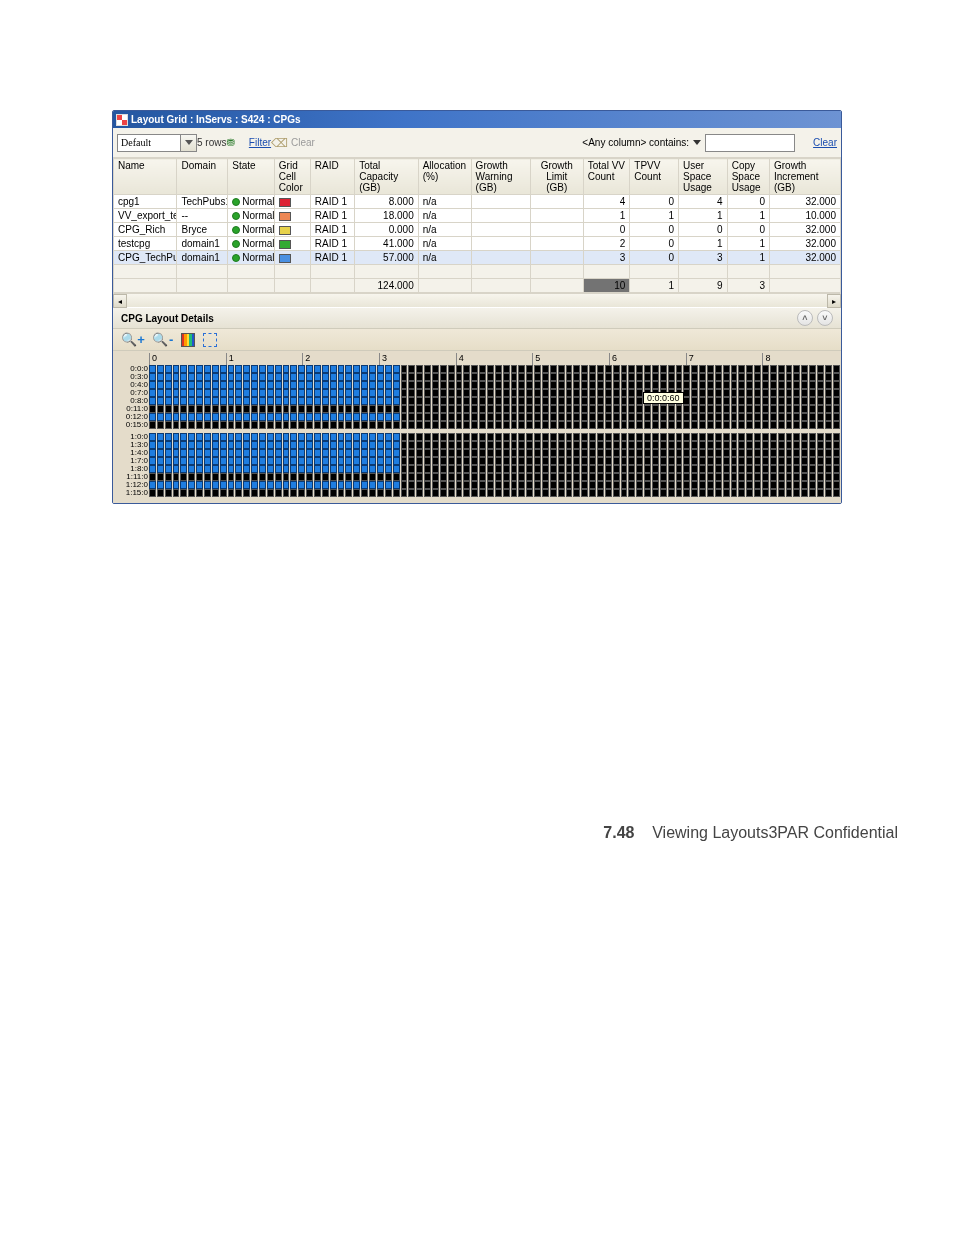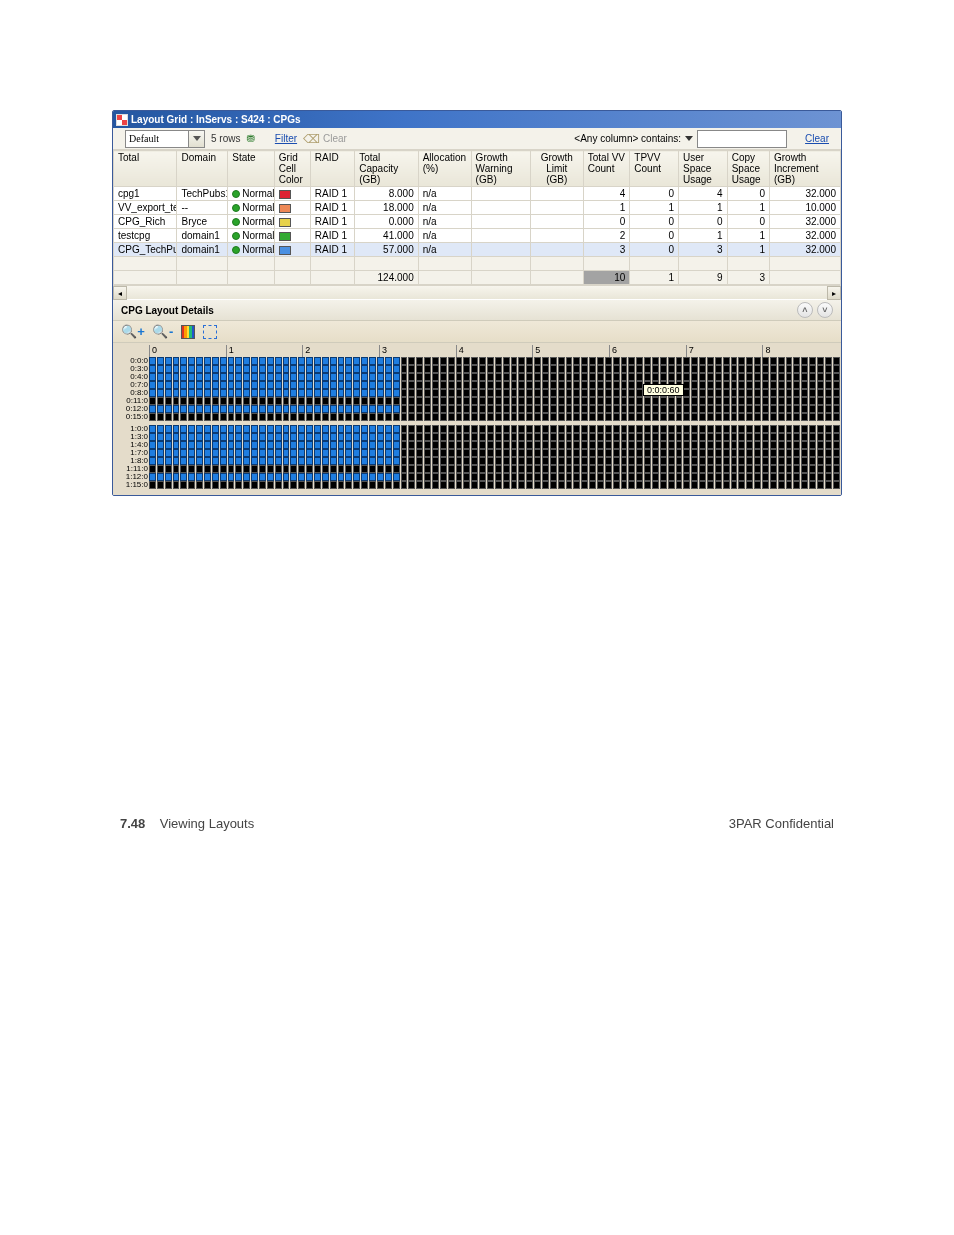--- a/index.html
+++ b/index.html
@@ -16,21 +16,21 @@
     color: #fff; font-size: 10px; font-weight: 700; display: flex; align-items: center;
   }
   .titlebar-icon { width: 10px; height: 10px; margin-right: 4px; background:
      linear-gradient(#e44 0 0) top left/50% 50% no-repeat,
      linear-gradient(#fff 0 0) top right/50% 50% no-repeat,
      linear-gradient(#fff 0 0) bottom left/50% 50% no-repeat,
      linear-gradient(#e44 0 0) bottom right/50% 50% no-repeat;
      outline:1px solid #ddd; }
 
   
-  .filterbar { height: 22px; background: #f4f2ea; border-bottom: 1px solid #d8d4c8; display: flex; align-items: center; padding: 0 12px; gap: 6px; }
+  .filterbar { height: 30px; background: #f4f2ea; border-bottom: 1px solid #d8d4c8; display: flex; align-items: center; padding: 0 4px; }
   .dropdown { display:flex; }
   .dropdown input { width: 64px; height: 18px; border: 1px solid #888; background:#fff; font:10px Tahoma; padding:0 3px;}
   .dropdown .btn { width:16px; height:18px; border:1px solid #888; border-left:none; background:linear-gradient(#f7f7f2,#e2e0d1); display:flex; align-items:center; justify-content:center;}
   .rows-text { color:#333;text-align:center; }
   .filter-link { color:#1a4db0; text-decoration:underline; cursor:pointer;margin-left:14px; }
   .clear-link { color:#9a9a9a; display:flex; align-items:center; gap:3px;}
   .clear-glyph { color:#b0a070; font-size:12px; }
   .filterbar .spacer { flex:1; }
   .search-combo { display:flex; align-items:center; gap:4px; }
   .search-combo input[type=text] { width:90px; height:18px; border:1px solid #888; padding:0 3px; font:10px Tahoma;}
@@ -78,21 +78,21 @@
   .tooltip { position:absolute; background:#ffffe1; border:1px solid #000; font-size:9px; padding:0 3px; }
 
   
   .caption-block { padding: 12px 112px 0 112px; }
   .figlabel { font-size:11px; font-weight:700; color:#444; border-bottom:1px solid #2d5dbb; padding-bottom:2px; display:inline-block;}
   .body-text { font-size:12px; color:#333; padding:8px 0 4px 0; }
   .bullets { padding-left: 30px; font-size:12px; color:#333;}
   .bullets li { margin:6px 0; }
   .bullets a { color:#1a4db0; text-decoration:underline;}
   
-  .footer { margin-top:320px; display:flex; justify-content:space-between; padding:0 120px; font-size:13px; color:#444;}
+  .footer { margin-top:320px; display:flex; justify-content:flex-end; padding:0 56px; font-size:16px; color:#444;}
   .footer .left span:first-child{ font-weight:700; }
 
   .chev{width:0;height:0;border-left:4px solid transparent;border-right:4px solid transparent;border-top:5px solid #555;}
 </style>
 </head>
 <body>
 
 <div class="page">
   <div class="fig-wrap">
     <div class="window">
@@ -138,21 +138,21 @@
               <col style="width: 56px;">
               <col style="width: 50px;">
               <col style="width: 44px;">
               <col style="width: 46px;">
               <col style="width: 46px;">
               <col style="width: 40px;">
               <col style="width: 67px;">
             </colgroup>
           <thead>
               <tr id="thead-row">
-                <th style="white-space: normal;">Total</th>
+                <th style="white-space: normal;">Name</th>
                 <th style="white-space: normal; margin-left: 20px;">Domain</th>
                 <th style="white-space: normal;">State</th>
                 <th style="white-space: normal;">Grid Cell Color</th>
                 <th style="white-space: normal;">RAID</th>
                 <th style="white-space: normal;">Total Capacity (GB)</th>
                 <th style="white-space: normal; margin-top: 8px;">Allocation (%)</th>
                 <th style="white-space: normal;">Growth Warning (GB)</th>
                 <th style="white-space: normal; text-align: center;">Growth Limit (GB)</th>
                 <th style="white-space: normal;">Total VV Count</th>
                 <th style="white-space: normal;">TPVV Count</th>
@@ -263,21 +263,21 @@
               <tr class="totals">
                 <td style="background: rgb(244, 242, 234);"></td>
                 <td style="background: rgb(244, 242, 234);"></td>
                 <td style="background: rgb(244, 242, 234);"></td>
                 <td style="background: rgb(244, 242, 234);"></td>
                 <td style="background: rgb(244, 242, 234);"></td>
                 <td class="num" style="background: rgb(244, 242, 234);">124.000</td>
                 <td style="background: rgb(244, 242, 234);"></td>
                 <td style="background: rgb(244, 242, 234);"></td>
                 <td style="background: rgb(244, 242, 234);"></td>
-                <td class="num" style="background: #a3a3a3;">10</td>
+                <td class="num" style="background: #737373;">10</td>
                 <td class="num" style="background: rgb(244, 242, 234);">1</td>
                 <td class="num" style="background: rgb(244, 242, 234);">9</td>
                 <td class="num" style="background: rgb(244, 242, 234);">3</td>
                 <td class="num" style="background: rgb(244, 242, 234);"></td>
               </tr>
             </tbody>
         </table>
         <div class="hscroll">
           <div class="lbtn">◂</div>
           <div class="rbtn">▸</div>

